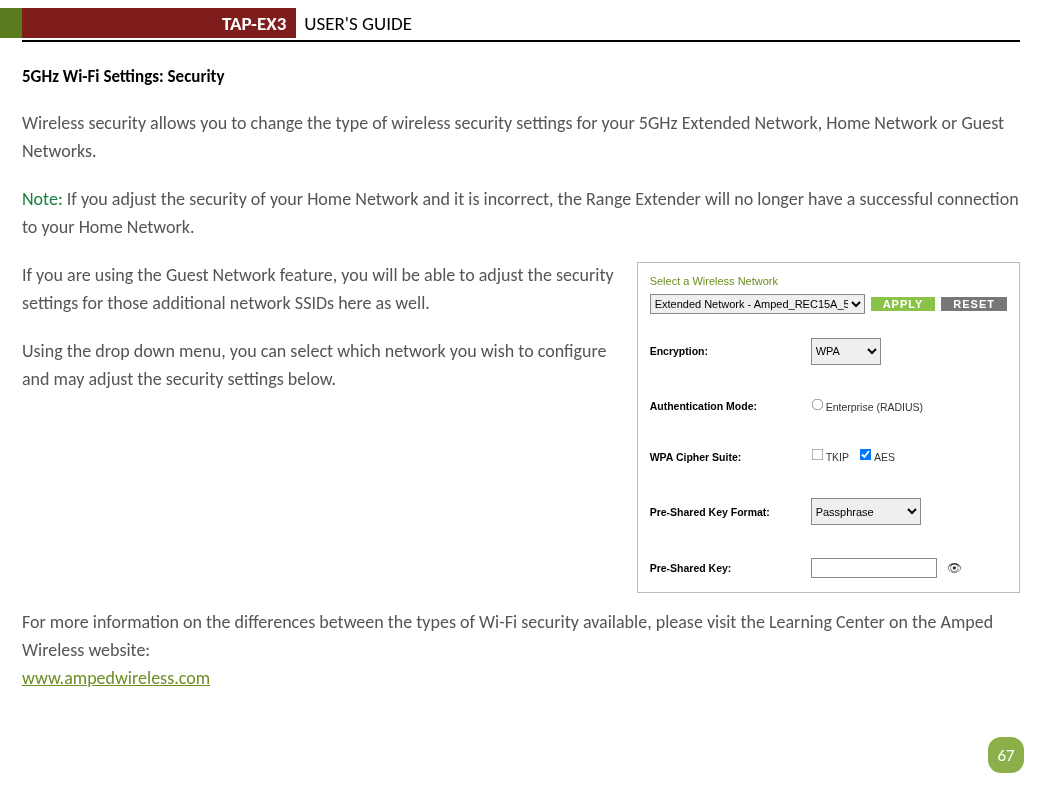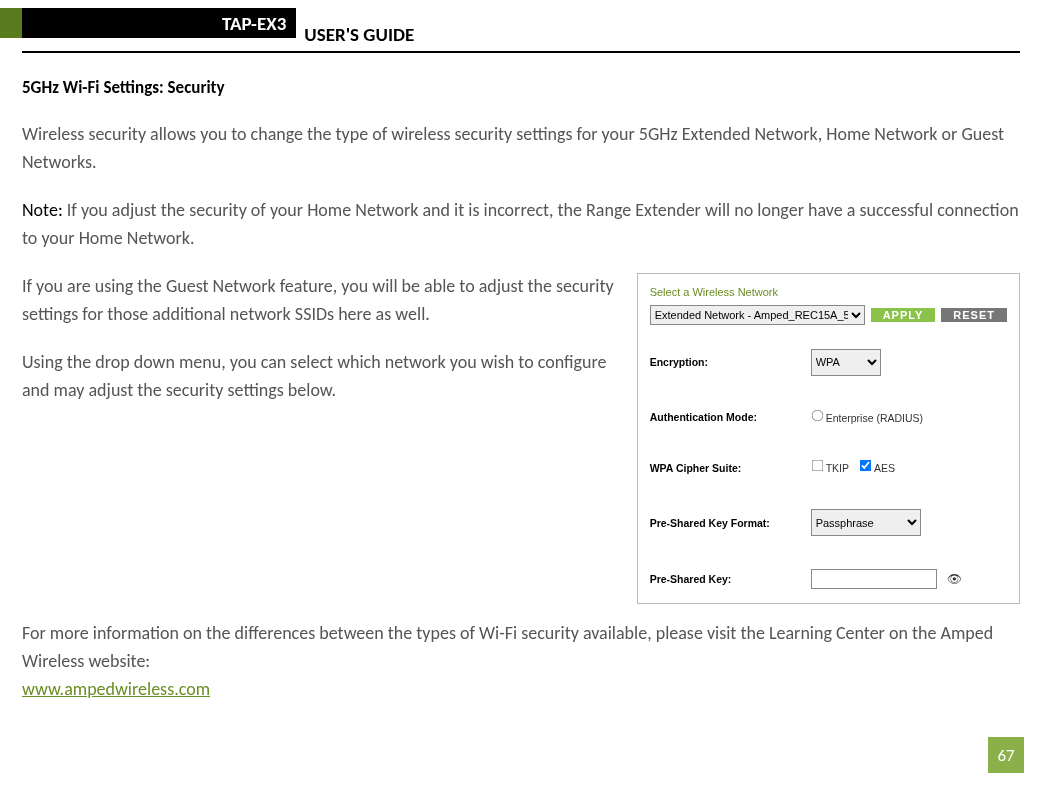--- a/index.html
+++ b/index.html
@@ -16,40 +16,39 @@
     display: flex;
     align-items: stretch;
     margin: 8px 22px 0 0;
   }
   .header-left-pad {
     width: 22px;
     background: #5a7a1e;
     height: 30px;
   }
   .header-badge {
-    background: #000000;
+    background: #7f1d1d;
     color: #fff;
     font-weight: 700;
     font-size: 19px;
     padding: 3px 10px 3px 200px;
     display: flex;
     align-items: center;
     height: 30px;
     box-sizing: border-box;
   }
   .header-title {
-    font-weight: 700;
+    font-weight: 400;
     font-size: 19px;
     color: #000;
     padding: 3px 0 3px 8px;
     display: flex;
     align-items: center;
     height: 30px;
     box-sizing: border-box;
-    margin-top: 11px;
   }
   .header-rule {
     border: none;
     border-top: 2px solid #000;
     margin: 2px 22px 0 22px;
   }
   .content {
     padding: 22px 22px 0 22px;
     font-size: 18px;
     line-height: 1.55;
@@ -58,21 +57,21 @@
   .section-title {
     font-weight: 700;
     color: #000;
     font-size: 17px;
     margin-bottom: 20px;
   }
   .para {
     margin-bottom: 20px;
   }
   .note-label {
-    color: #000000;
+    color: #15803d;
   }
   .two-col {
     display: flex;
     gap: 16px;
     align-items: flex-start;
   }
   .two-col .left {
     flex: 1 1 auto;
   }
   .two-col .right {
@@ -165,20 +164,21 @@
     right: 18px;
     bottom: 18px;
     width: 36px;
     height: 36px;
     background: #8bb04a;
     color: #fff;
     font-size: 17px;
     display: flex;
     align-items: center;
     justify-content: center;
+    border-radius: 13px;
   }
 </style>
 </head>
 <body>
 
 <div class="header-bar">
   <div class="header-left-pad"></div>
   <div class="header-badge">TAP-EX3</div>
   <div class="header-title">USER'S GUIDE</div>
 </div>

